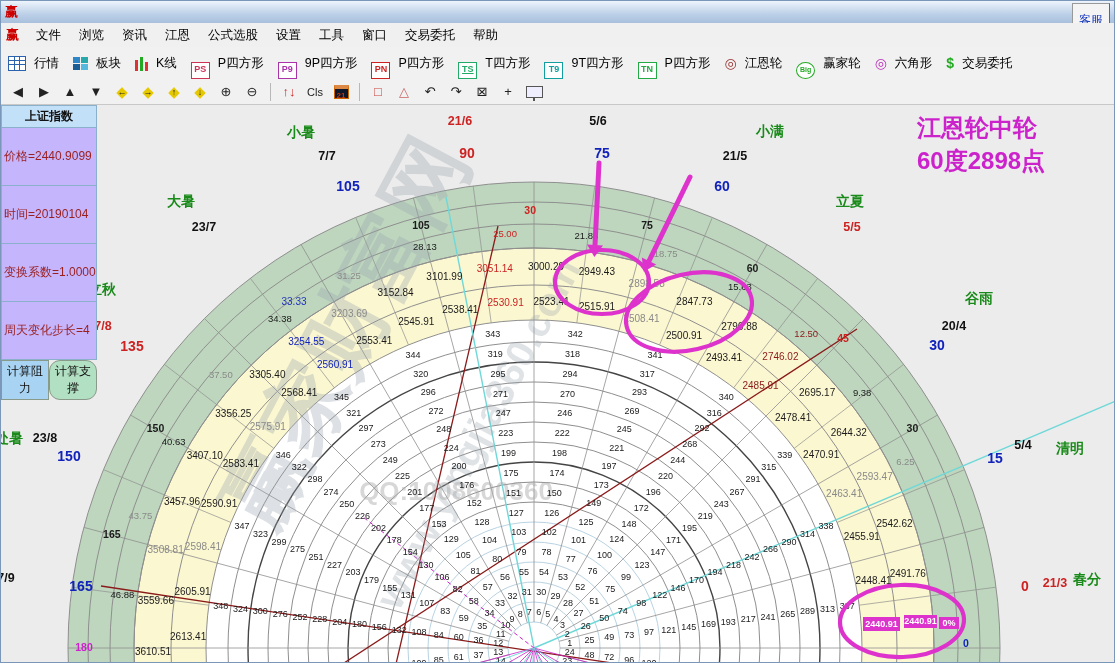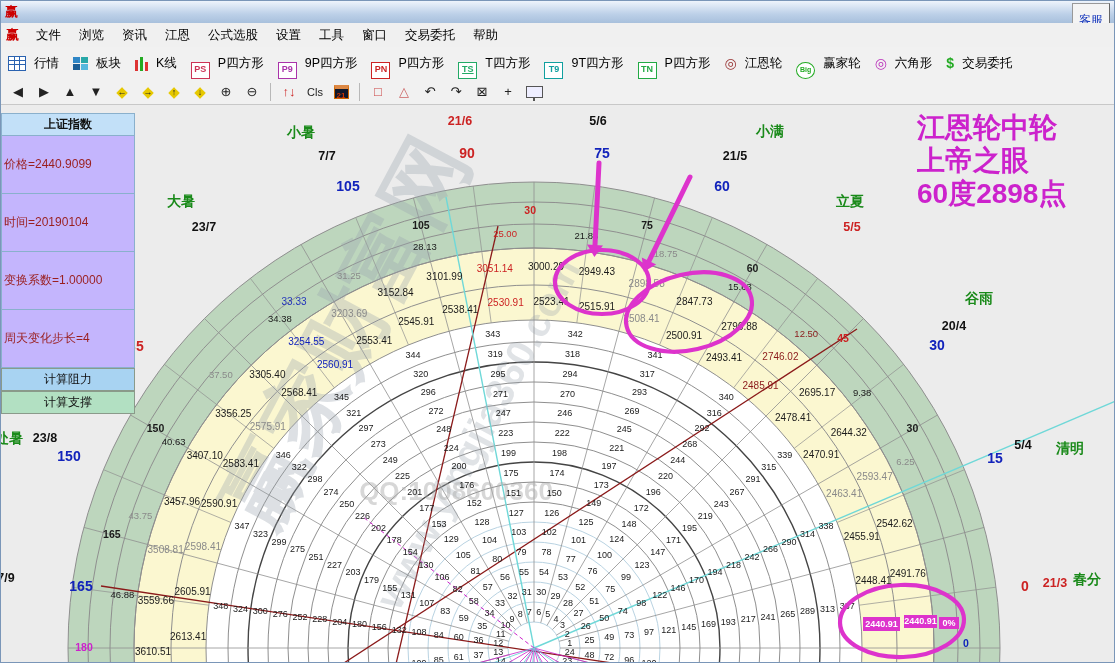--- a/index.html
+++ b/index.html
@@ -37,29 +37,29 @@
   .t2sep{width:1px;height:18px;background:#b8b8b8;margin:0 5px;}
   .dia{color:#e6c800;font-size:15px;position:relative;}
   .dia b{position:absolute;left:50%;top:50%;transform:translate(-50%,-52%);font-size:9px;color:#222;font-weight:bold;}
   .calico{width:15px;height:14px;border:1px solid #c60;background:#0f172a;font-size:8px;font-weight:bold;color:#c30;line-height:13px;text-align:center;border-top:4px solid #d84;box-sizing:border-box;}
   .presico{width:15px;height:10px;border:1px solid #555;background:#eef;position:relative;}
   .presico:after{content:"";position:absolute;left:6px;top:10px;width:2px;height:4px;background:#555;}
   
   #chart{position:absolute;left:0;top:104px;width:1115px;height:559px;background:#ececec;}
   #wheelsvg{position:absolute;left:0;top:0;}
   
-  #panel{position:absolute;left:0;top:8px;width:134px;font-size:12px;z-index:5;}
+  #panel{position:absolute;left:0;top:0;width:96px;font-size:12px;z-index:5;}
   #panel .hdr{background:#c2e0f8;border:1px solid #8ab0cc;text-align:center;padding:2px 0;color:#111;font-weight:bold;}
   #panel .row{background:#c4b5fd;border:1px solid #8ab0cc;border-top:none;color:#9a1f1f;padding:20px 2px;white-space:nowrap;overflow:hidden;}
-  #panel .btns{display:flex;flex-direction:column;}
+  #panel .btns{display:flex;}
   #panel .pbtn{flex:1;text-align:center;padding:2px 0;border:1px solid #8a9a8a;cursor:pointer;color:#111;}
   #panel .pbtn.blue{background:#a8d3f2;}
-  #panel .pbtn.green{background:#b2e0c2;}
+  #panel .pbtn.green{background:#b2e0c2;border-radius:11px;}
   
-  #annotext{position:absolute;left:916px;top:6px;z-index:5;color:#cc22cc;font-size:28px;font-weight:bold;line-height:33px;white-space:nowrap;}
+  #annotext{position:absolute;left:916px;top:6px;z-index:5;color:#cc22cc;font-size:24px;font-weight:bold;line-height:33px;white-space:nowrap;}
 </style>
 </head>
 <body>
 
 <div id="app">
   <div id="titlebar">
     <span class="logo">赢</span>
   </div>
   <div id="kefu">客服</div>
   <div id="menubar">
@@ -633,17 +633,16 @@
           <div class="row">变换系数=1.00000</div>
           <div class="row">周天变化步长=4</div>
         </div>
       <div class="btns" id="panelbtns">
           <div class="pbtn blue">计算阻力</div>
           <div class="pbtn green">计算支撑</div>
         </div>
     </div>
     <div id="annotext">
         <div>江恩轮中轮</div>
-        <div>上帝之眼</div>
         <div>60度2898点</div>
       </div>
   </div>
 </div>
 
 </body></html>

